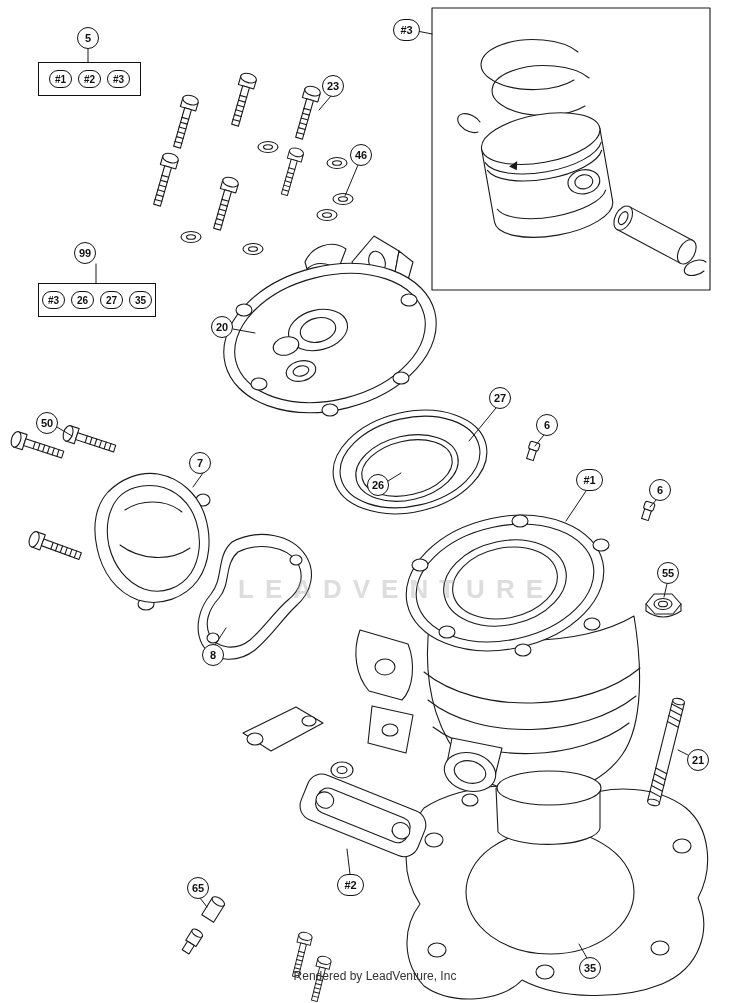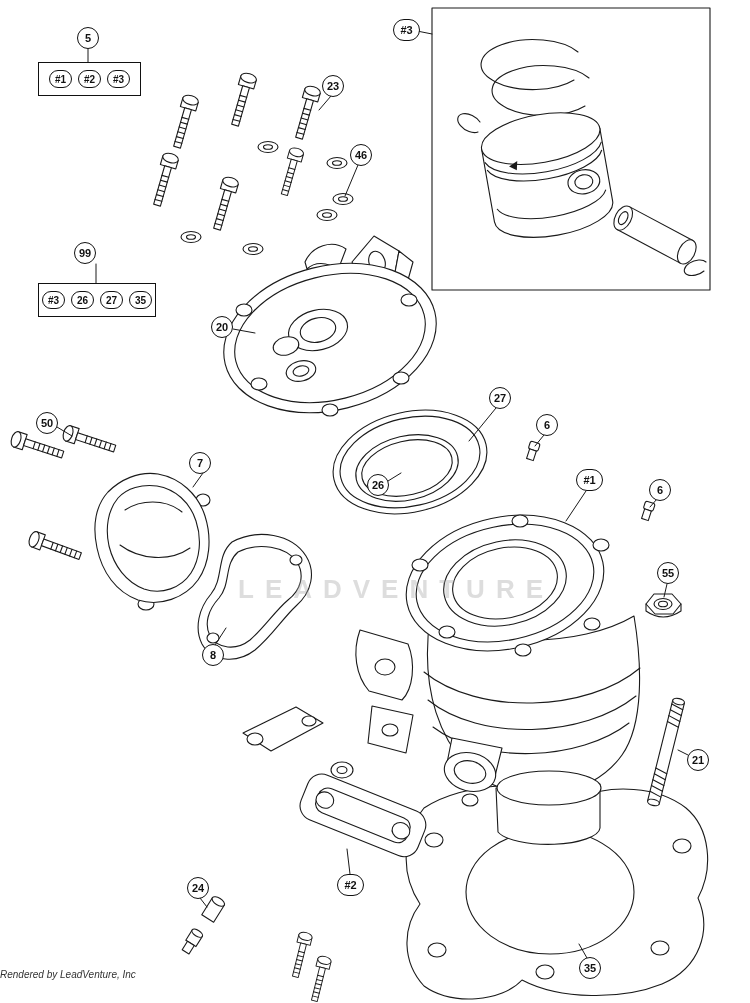--- a/index.html
+++ b/index.html
@@ -15,21 +15,21 @@
            border:1.7px solid #111;border-radius:50%;display:flex;align-items:center;
            justify-content:center;font-size:11px;font-weight:bold;color:#111;z-index:5;cursor:pointer;}
   .callout.wide{width:27px;border-radius:11px;}
   .legend-box{position:absolute;box-sizing:border-box;height:34px;border:1.6px solid #111;
               background:#fff;display:flex;align-items:center;justify-content:center;gap:6px;z-index:5;}
   .badge{box-sizing:border-box;min-width:23px;height:18px;padding:0 3px;border:1.4px solid #111;
          border-radius:10px;display:inline-flex;align-items:center;justify-content:center;
          font-size:10px;font-weight:bold;color:#111;background:#fff;cursor:pointer;}
   .watermark{position:absolute;left:238px;top:542px;font-size:26px;font-weight:bold;
              letter-spacing:11px;color:rgba(165,165,165,0.38);z-index:4;pointer-events:none;margin-top:32px;}
-  .footer{position:absolute;left:0;right:0;top:969px;text-align:left;font-size:10px;color:#333;z-index:5;font-style:italic;}
+  .footer{position:absolute;left:0;right:0;top:969px;text-align:center;font-size:12px;color:#333;z-index:5;}
 </style>
 </head>
 <body>
 
 <div class="stage">
 
   <svg id="art" width="750" height="1003" viewBox="0 0 750 1003">
     <defs>
       <g id="bolt">
         <rect class="wf" x="-8" y="-2" width="16" height="9"></rect>
@@ -271,17 +271,17 @@
   <div class="callout" style="left:536px;top:414px">6</div>
   <div class="callout wide" style="left:576px;top:469px">#1</div>
   <div class="callout" style="left:649px;top:479px">6</div>
   <div class="callout" style="left:36px;top:412px">50</div>
   <div class="callout" style="left:189px;top:452px">7</div>
   <div class="callout" style="left:367px;top:474px">26</div>
   <div class="callout" style="left:657px;top:562px">55</div>
   <div class="callout" style="left:202px;top:644px">8</div>
   <div class="callout" style="left:687px;top:749px">21</div>
   <div class="callout wide" style="left:337px;top:874px">#2</div>
-  <div class="callout" style="left:187px;top:877px">24</div>
+  <div class="callout" style="left:187px;top:877px">65</div>
   <div class="callout" style="left:579px;top:957px">35</div>
 
   <div class="footer">Rendered by LeadVenture, Inc</div>
 </div>
 
 </body></html>

